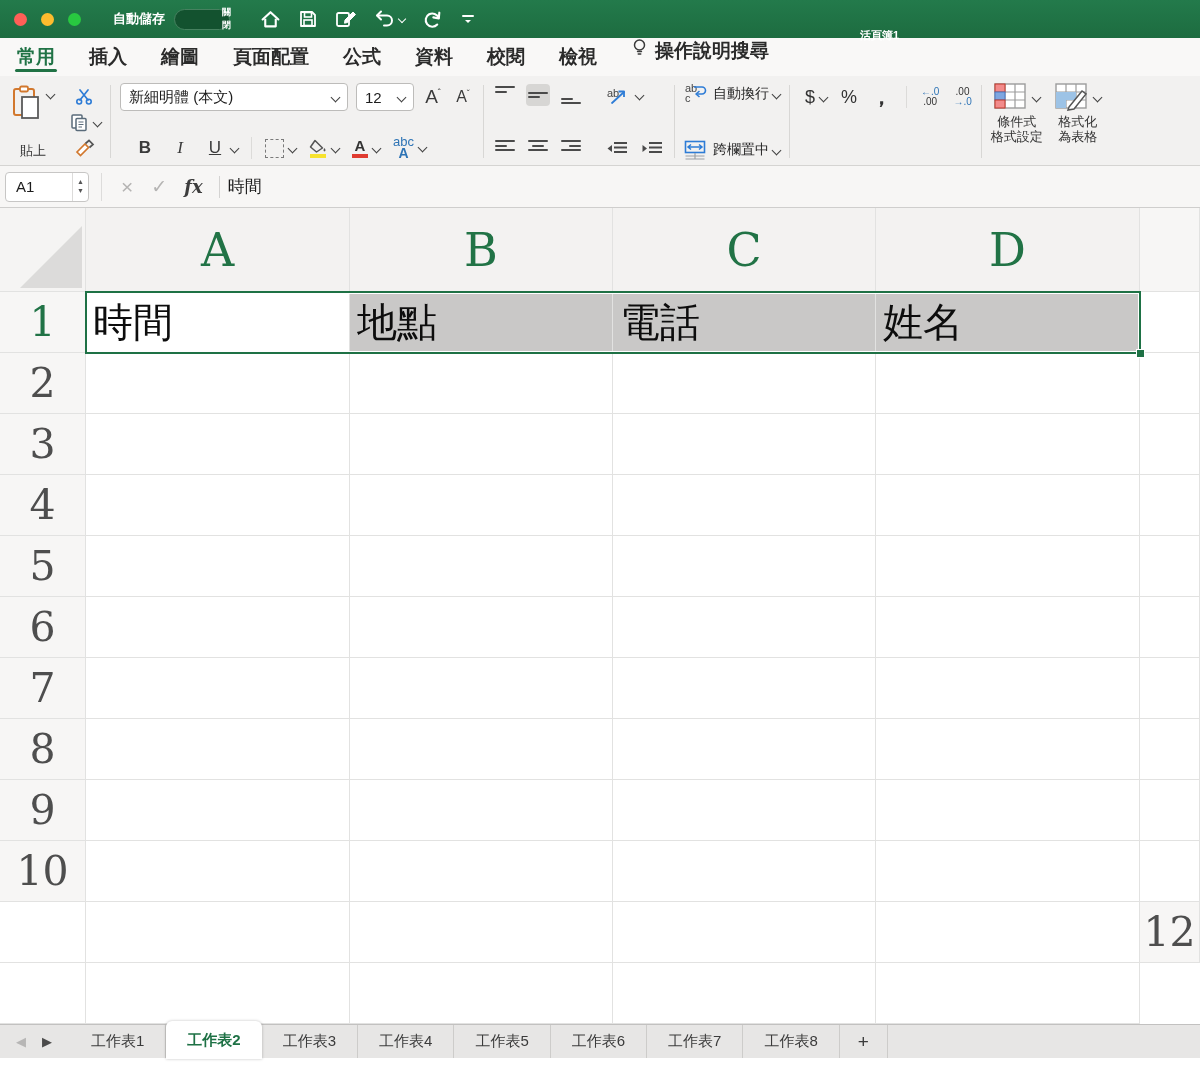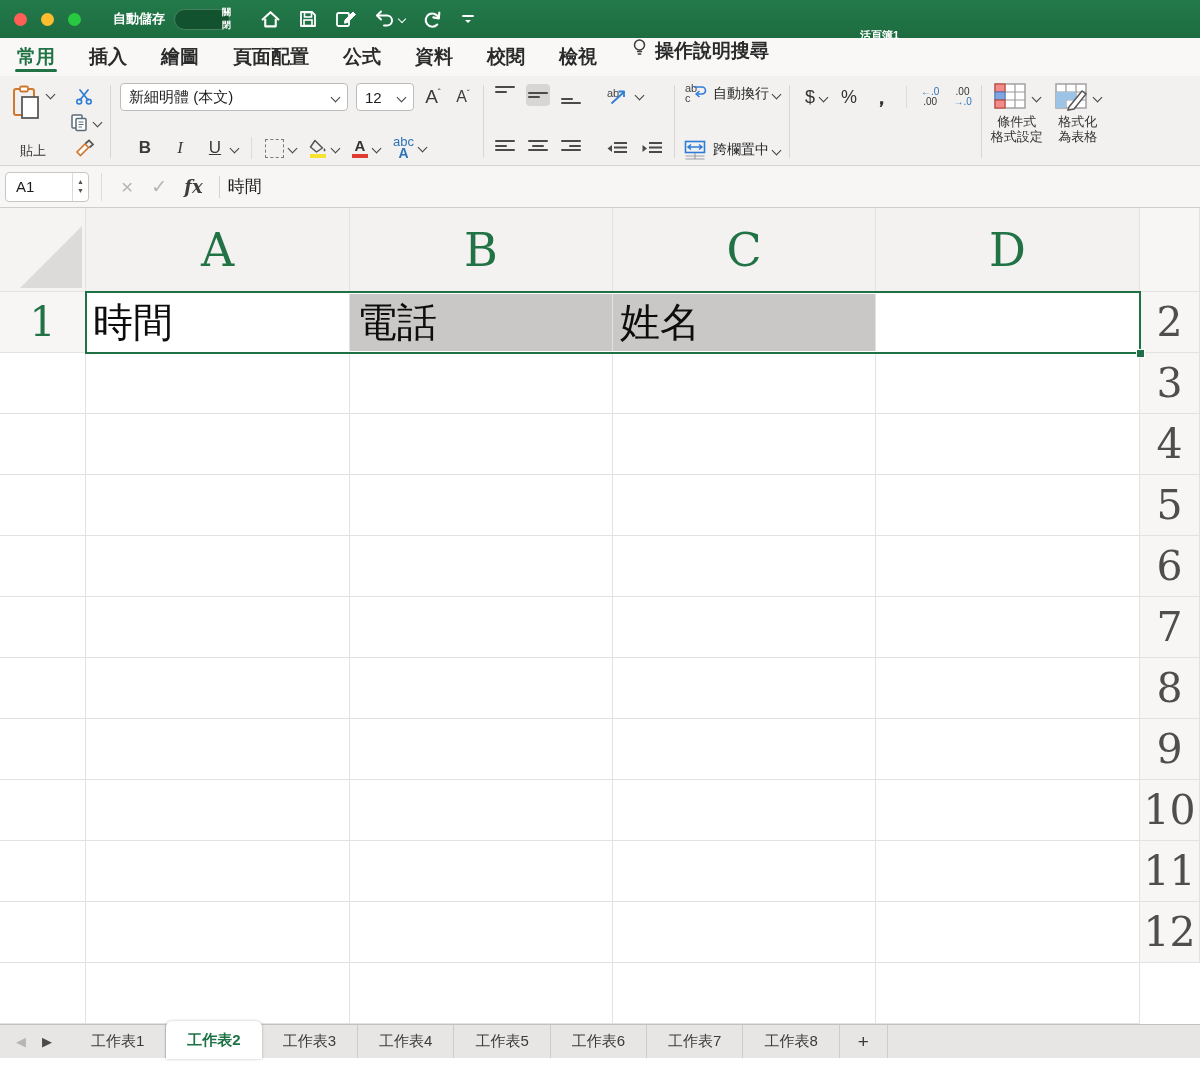--- a/index.html
+++ b/index.html
@@ -469,20 +469,21 @@
 
       <div class="cell corner"></div>
       <div class="cell hcell">A</div>
       <div class="cell hcell">B</div>
       <div class="cell hcell">C</div>
       <div class="cell hcell">D</div>
       <div class="cell hcell empty"></div>
 
       <div class="cell rh sel">1</div>
       <div class="cell dcell">時間</div>
+      <div class="cell dcell graycell">地點</div>
       <div class="cell dcell graycell">電話</div>
       <div class="cell dcell graycell">姓名</div>
       <div class="cell dcell"></div>
 
     <div class="cell rh">2</div>
     <div class="cell dcell"></div>
     <div class="cell dcell"></div>
     <div class="cell dcell"></div>
     <div class="cell dcell"></div>
     <div class="cell dcell"></div>
@@ -536,21 +537,20 @@
     <div class="cell dcell"></div>
     <div class="cell dcell"></div>
 
     <div class="cell rh">10</div>
     <div class="cell dcell"></div>
     <div class="cell dcell"></div>
     <div class="cell dcell"></div>
     <div class="cell dcell"></div>
     <div class="cell dcell"></div>
 
-    <div class="cell rh">11</div>
     <div class="cell dcell"></div>
     <div class="cell dcell"></div>
     <div class="cell dcell"></div>
     <div class="cell dcell"></div>
     <div class="cell dcell"></div>
 
     <div class="cell rh">12</div>
     <div class="cell dcell"></div>
     <div class="cell dcell"></div>
     <div class="cell dcell"></div>

